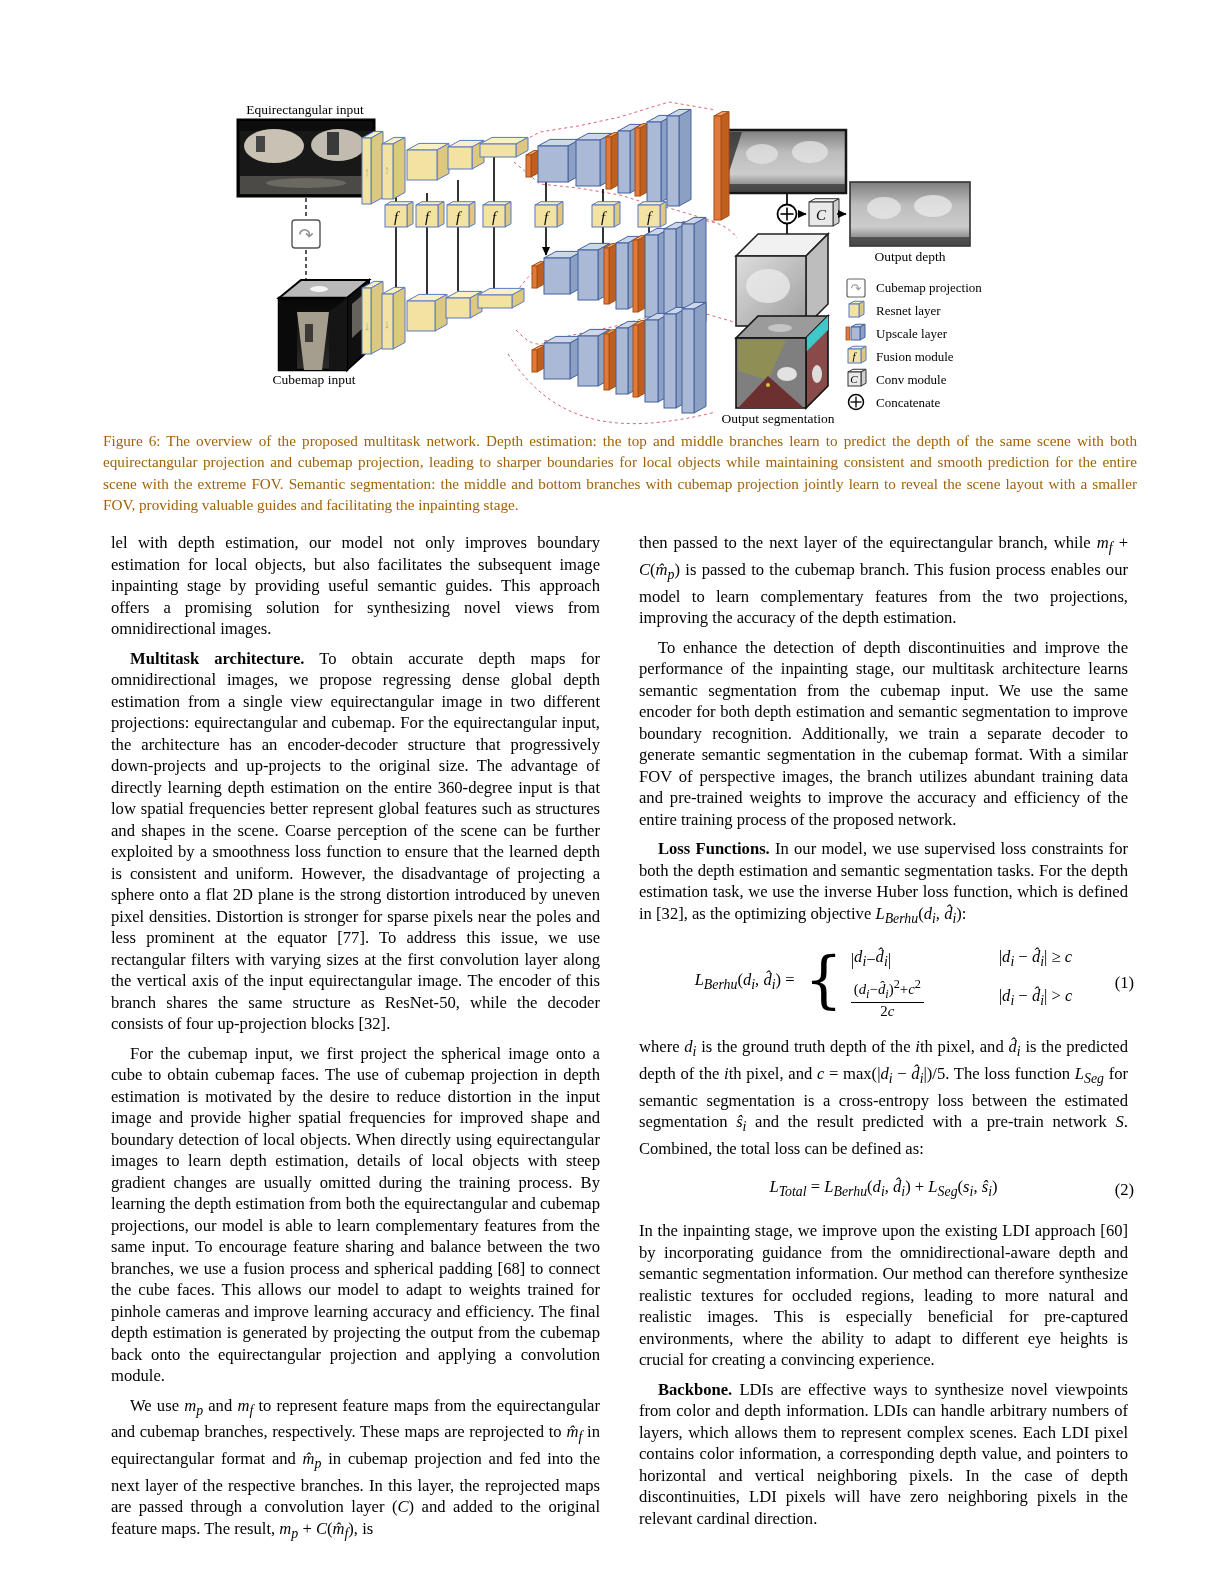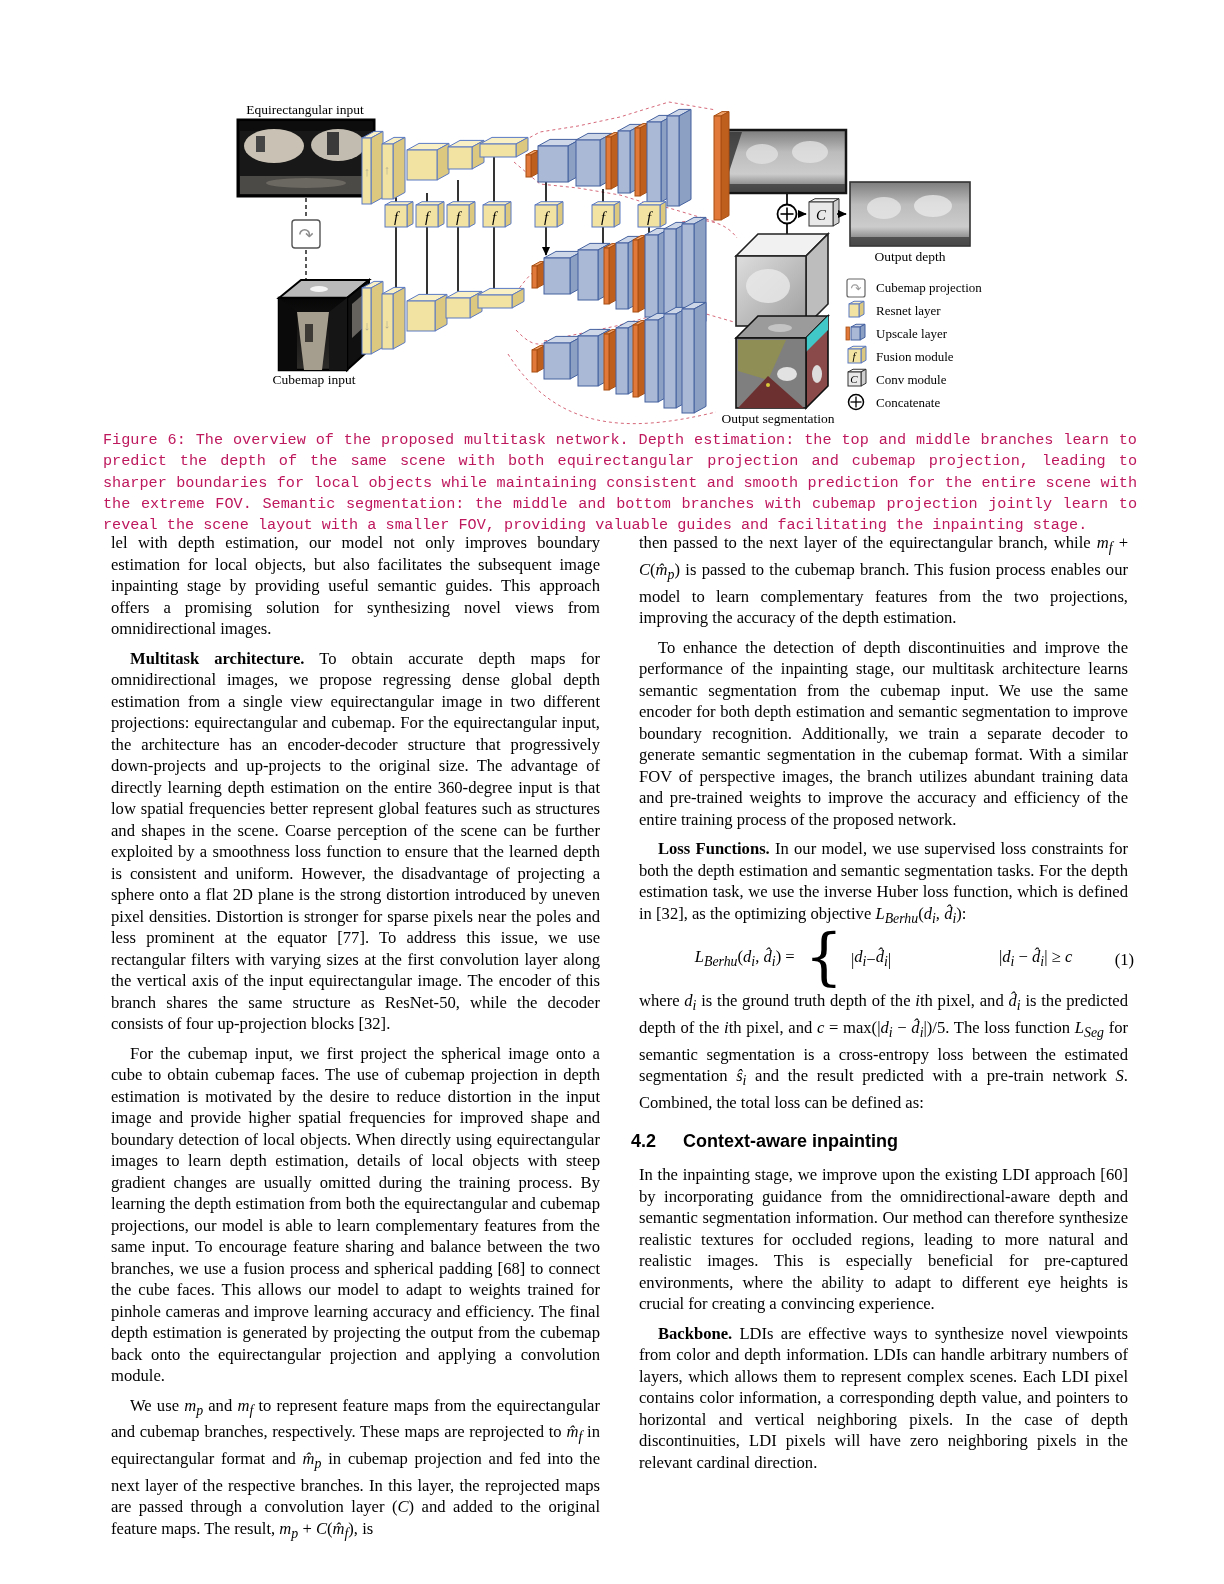--- a/index.html
+++ b/index.html
@@ -3,22 +3,22 @@
 <meta charset="utf-8">
 <style>
   html,body{margin:0;padding:0;}
   body{
     width:1224px;height:1584px;background:#ffffff;position:relative;
     font-family:"Liberation Serif",serif;color:#000;
   }
   .figure-wrap{position:absolute;left:0;top:88px;width:1224px;height:344px;padding-left:16px;}
   .caption{
     position:absolute;left:103px;top:430px;width:1034px;
-    font-family:Liberation Mono, monospace;font-size:15.2px;line-height:21.3px;
-    text-align:justify;color:#be185d;
+    font-family:Liberation Serif, serif;font-size:15.2px;line-height:21.3px;
+    text-align:justify;color:#a16207;
   }
   .cols{position:absolute;left:103px;top:524px;width:1034px;display:flex;gap:23px;}
   .col{width:505px;font-size:16.6px;line-height:21.5px;text-align:justify;}
   .col p{margin:8px;text-indent:19px;}
   .col p.noindent{text-indent:0;}
   .sec-head{
     font-family:"Liberation Sans",sans-serif;font-weight:bold;font-size:18px;
     margin:17px 0 12px 0;text-indent:0;display:flex;gap:27px;text-align:left;
   }
   .equation{position:relative;margin:17px 0;display:flex;align-items:center;justify-content:center;font-size:16.6px;}
@@ -465,29 +465,38 @@
 
     <div class="equation">
       <div class="eq-body">
         <span><i>L<sub>Berhu</sub></i>(<i>d<sub>i</sub></i>, <i>d̂<sub>i</sub></i>) =</span>
         <span class="brace">{</span>
         <span class="case-col">
           <span class="case-row">
             <span class="case-val">|<i>d<sub>i</sub></i> − <i>d̂<sub>i</sub></i>|</span>
             <span class="case-cond">|<i>d<sub>i</sub></i> − <i>d̂<sub>i</sub></i>| ≥ <i>c</i></span>
           </span>
+          <span class="case-row">
+            <span class="case-val">
+              <span class="frac">
+                <span class="fnum">(<i>d<sub>i</sub></i>−<i>d̂<sub>i</sub></i>)<sup>2</sup>+<i>c</i><sup>2</sup></span>
+                <span>2<i>c</i></span>
+              </span>
+            </span>
+            <span class="case-cond">|<i>d<sub>i</sub></i> − <i>d̂<sub>i</sub></i>| &gt; <i>c</i></span>
+          </span>
         </span>
       </div>
       <span class="eq-num">(1)</span>
     </div>
 
     <p class="noindent">where <i>d<sub>i</sub></i> is the ground truth depth of the <i>i</i>th pixel, and <i>d̂<sub>i</sub></i> is the predicted depth of the <i>i</i>th pixel, and <i>c</i> = max(|<i>d<sub>i</sub></i> − <i>d̂<sub>i</sub></i>|)/5. The loss function <i>L<sub>Seg</sub></i> for semantic segmentation is a cross-entropy loss between the estimated segmentation <i>ŝ<sub>i</sub></i> and the result predicted with a pre-train network <i>S</i>. Combined, the total loss can be defined as:</p>
 
-
-    <div class="sec-head">
-      <span>4.2</span>
-      <span>Context-aware inpainting</span>
+    <div class="equation">
+      <span><i>L<sub>Total</sub></i> = <i>L<sub>Berhu</sub></i>(<i>d<sub>i</sub></i>, <i>d̂<sub>i</sub></i>) + <i>L<sub>Seg</sub></i>(<i>s<sub>i</sub></i>, <i>ŝ<sub>i</sub></i>)</span>
+      <span class="eq-num">(2)</span>
     </div>
+
 
     <p class="noindent">In the inpainting stage, we improve upon the existing LDI approach [60] by incorporating guidance from the omnidirectional-aware depth and semantic segmentation information. Our method can therefore synthesize realistic textures for occluded regions, leading to more natural and realistic images. This is especially beneficial for pre-captured environments, where the ability to adapt to different eye heights is crucial for creating a convincing experience.</p>
     <p><b>Backbone.</b> LDIs are effective ways to synthesize novel viewpoints from color and depth information. LDIs can handle arbitrary numbers of layers, which allows them to represent complex scenes. Each LDI pixel contains color information, a corresponding depth value, and pointers to horizontal and vertical neighboring pixels. In the case of depth discontinuities, LDI pixels will have zero neighboring pixels in the relevant cardinal direction.</p>
   </div>
 </div>
 
 </body></html>

